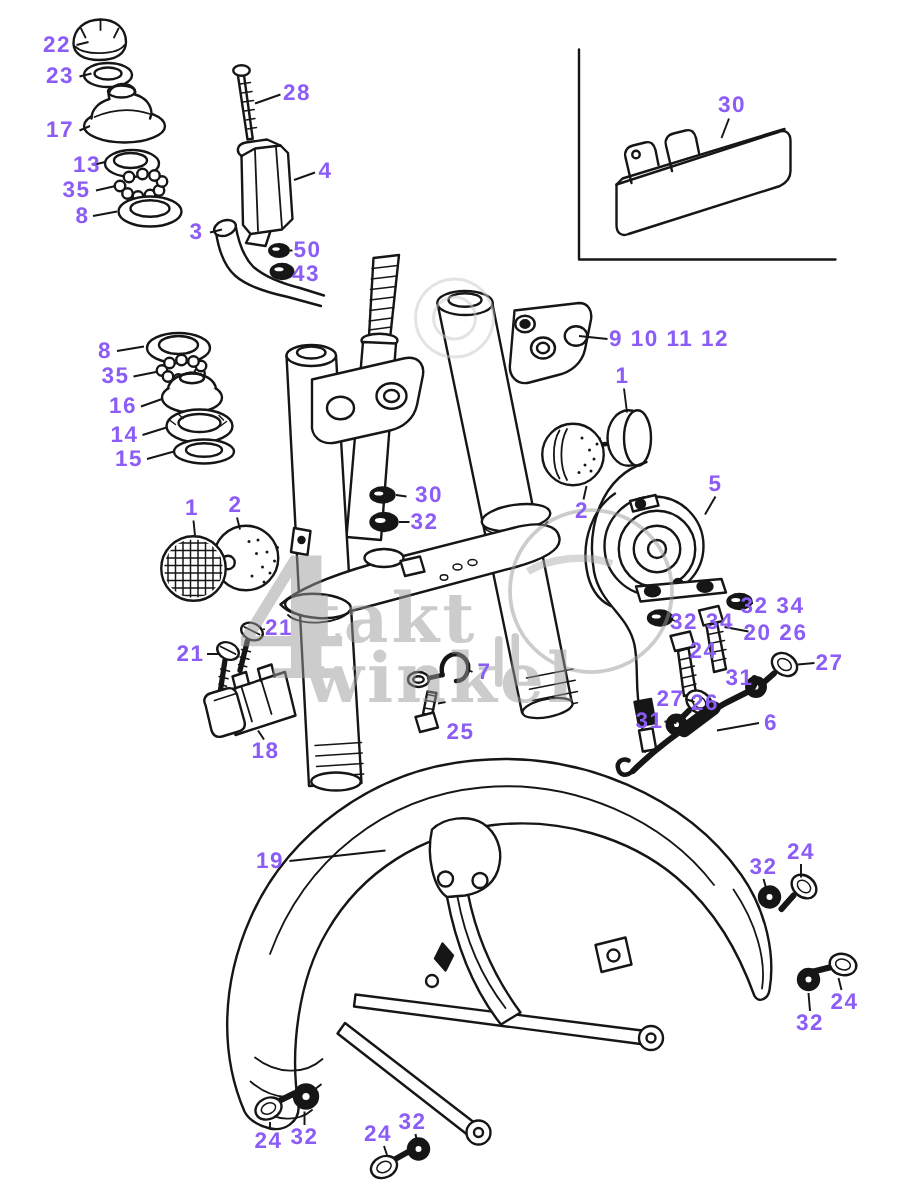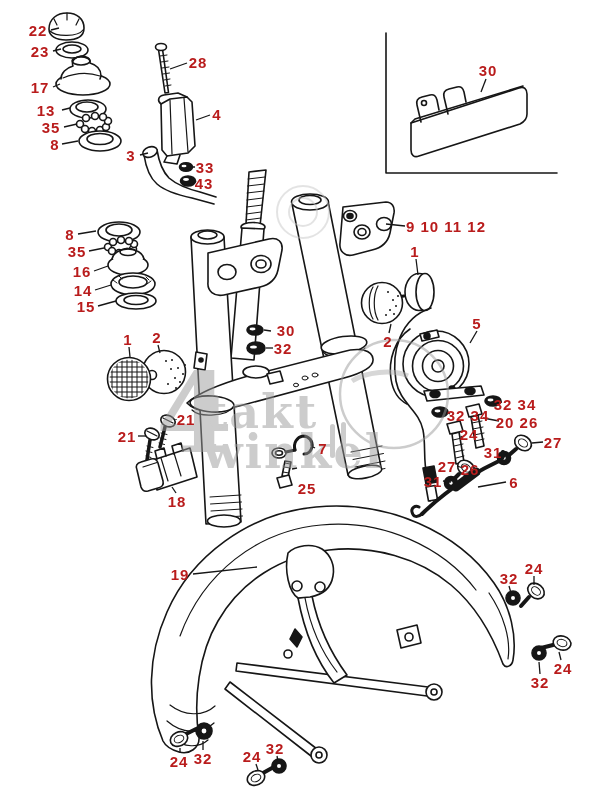--- a/index.html
+++ b/index.html
@@ -2,21 +2,21 @@
 <html><head>
 <meta charset="utf-8">
 <style>
   html,body{margin:0;padding:0;background:#ffffff;}
   .stage{position:relative;width:600px;height:800px;background:#fff;overflow:hidden;
          font-family:"Liberation Sans",sans-serif;}
   .stage svg{position:absolute;left:0;top:0;}
   .callout-layer{position:absolute;left:0;top:0;width:600px;height:800px;pointer-events:none;}
   .callout{position:absolute;transform:translate(-50%,-50%);
            font:bold 15px "Liberation Sans",sans-serif;letter-spacing:1px;
-           color:#b91c1c;white-space:nowrap;}
+           color:#8b5cf6;white-space:nowrap;}
   .art{stroke:#161616;stroke-width:1.6;fill:none;stroke-linecap:round;stroke-linejoin:round;}
   .wm-text{font-family:"DejaVu Serif",serif;font-weight:bold;}
 </style>
 </head>
 <body>
 
 <div class="stage">
 <svg width="600" height="800" viewBox="0 0 600 800">
 
   <g class="art">
@@ -446,27 +446,27 @@
     <text class="wm-text" x="156" y="452" font-size="110" fill="#9a9a9a">4</text>
     <text class="wm-text" x="206" y="428" font-size="46" letter-spacing="2" fill="#9a9a9a">takt</text>
     <text class="wm-text" x="203" y="468" font-size="46" letter-spacing="2" fill="#9a9a9a">winkel</text>
   </g>
 </svg>
 
 <div class="callout-layer">
       <div class="callout" style="left: 38px; top: 30px;">22</div>
       <div class="callout" style="left: 40px; top: 51px;">23</div>
       <div class="callout" style="left: 40px; top: 87px;">17</div>
-      <div class="callout" style="left: 46px; top: 110px;">13</div>
+      <div class="callout" style="left: 58px; top: 110px;">13</div>
       <div class="callout" style="left: 51px; top: 127px;">35</div>
       <div class="callout" style="left: 55px; top: 144px;">8</div>
       <div class="callout" style="left: 198px; top: 62px;">28</div>
       <div class="callout" style="left: 217px; top: 114px;">4</div>
       <div class="callout" style="left: 131px; top: 155px;">3</div>
-      <div class="callout" style="left: 205px; top: 167px;">33</div>
+      <div class="callout" style="left: 205px; top: 167px;">50</div>
       <div class="callout" style="left: 204px; top: 183px;">43</div>
       <div class="callout" style="left: 70px; top: 234px;">8</div>
       <div class="callout" style="left: 77px; top: 251px;">35</div>
       <div class="callout" style="left: 82px; top: 271px;">16</div>
       <div class="callout" style="left: 83px; top: 290px;">14</div>
       <div class="callout" style="left: 86px; top: 306px;">15</div>
       <div class="callout" style="left: 446px; top: 226px;">9 10 11 12</div>
       <div class="callout" style="left: 415px; top: 251px;">1</div>
       <div class="callout" style="left: 388px; top: 341px;">2</div>
       <div class="callout" style="left: 477px; top: 323px;">5</div>

